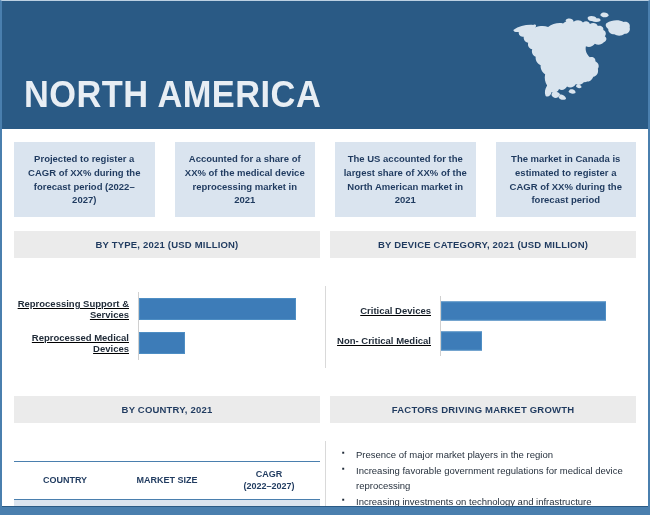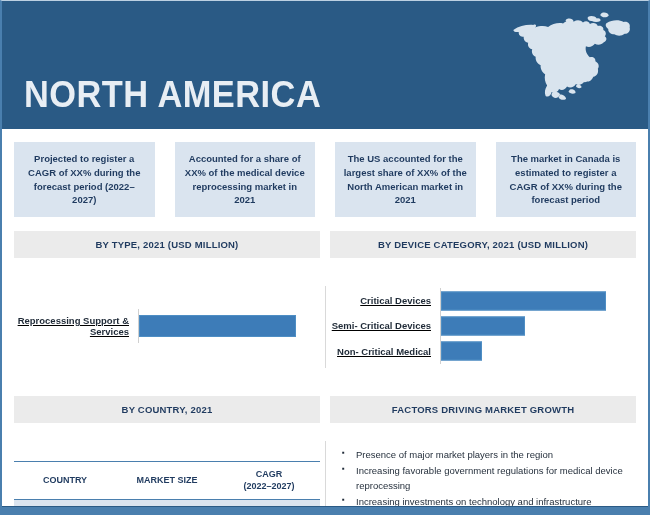--- a/index.html
+++ b/index.html
@@ -295,33 +295,33 @@
 
   <div class="charts-wrap">
 
     <div class="chart chart-left">
       <div class="bar-row">
         <div class="bar-label">Reprocessing Support &amp; Services</div>
         <div class="bar-track">
           <div class="bar-fill" style="width: 86.9565%; background: rgb(61, 124, 184);"></div>
         </div>
       </div>
+      <div class="bar-row">
+        <div class="bar-label">Reprocessed Medical Devices</div>
+        <div class="bar-track">
+          <div class="bar-fill" style="width: 25.2174%; background: rgb(61, 124, 184);"></div>
+        </div>
+      </div>
     </div>
 
     <div class="chart chart-right with-divider">
       <div class="bar-row">
         <div class="bar-label">Critical Devices</div>
         <div class="bar-track">
           <div class="bar-fill" style="width: 84.7458%; background: rgb(61, 124, 184);"></div>
-        </div>
-      </div>
-      <div class="bar-row">
-        <div class="bar-label">Semi- Critical Devices</div>
-        <div class="bar-track">
-          <div class="bar-fill" style="width: 43.2203%; background: rgb(61, 124, 184);"></div>
         </div>
       </div>
       <div class="bar-row">
         <div class="bar-label">Non- Critical Medical</div>
         <div class="bar-track">
           <div class="bar-fill" style="width: 21.1864%; background: rgb(61, 124, 184);"></div>
         </div>
       </div>
     </div>
 

